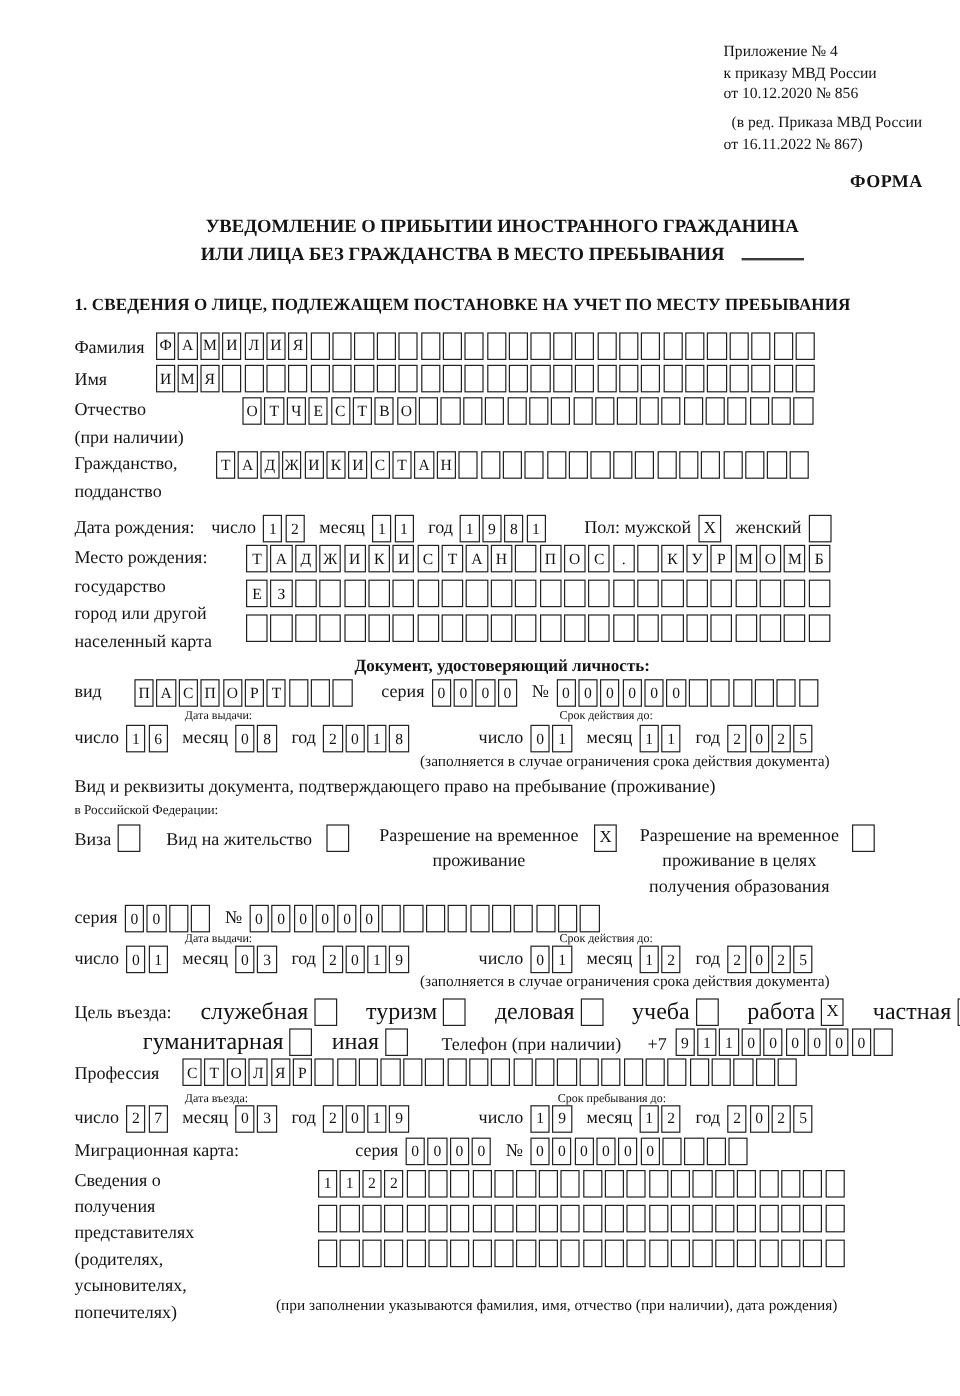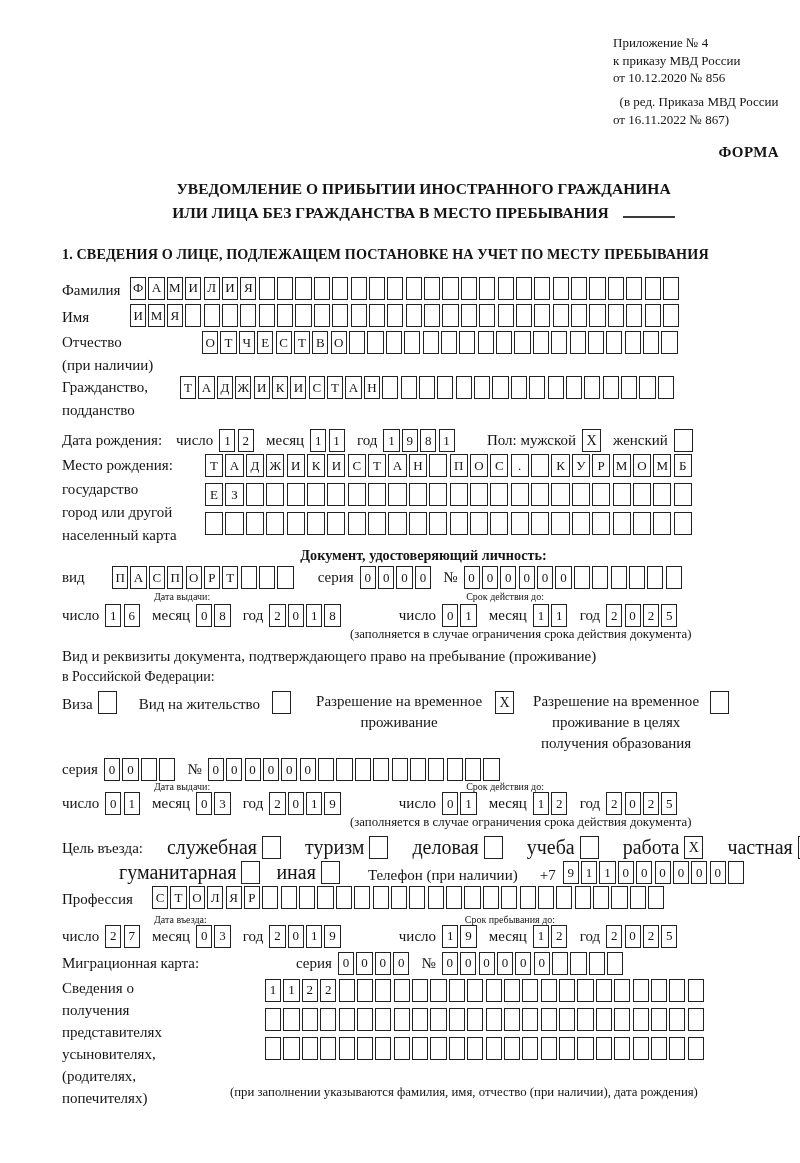--- a/index.html
+++ b/index.html
@@ -1,21 +1,21 @@
 <!DOCTYPE html>
 <html><head>
 <meta charset="utf-8">
 <style>
   * { box-sizing: border-box; }
   html,body { margin:0; padding:0; }
   body {
     width:800px; height:1163px; background:#ffffff; overflow:hidden;
     font-family:"Liberation Serif","DejaVu Serif",serif; color:#141414;
   }
-  .page { padding:34px 15px 0 62px; }
+  .page { padding:34px 25px 0 62px; }
 
   .hdr { width:172px; margin-left:auto; font-size:13px; line-height:1.36; }
   .hdr .ed { margin-top:6px;text-align:center; }
   .forma { text-align:right; font-weight:bold; font-size:15px; margin-top:16px; padding-right:6px; letter-spacing:.4px; }
   .title { text-align:center; font-weight:bold; font-size:15.5px; line-height:1.5; margin-top:16px; }
   .blank { display:inline-block; width:52px; border-bottom:2px solid #3a3a3a; margin-left:14px; }
   .sec { font-weight:bold; font-size:14.2px; margin-top:22px; white-space:nowrap; letter-spacing:.1px; }
 
   .row { display:flex; align-items:flex-start; }
   .lbl { font-size:15px; line-height:1.35; padding-top:3px; flex:0 0 auto; }
@@ -399,21 +399,21 @@
         <span class="cell">2</span>
         <span class="cell">0</span>
         <span class="cell">2</span>
         <span class="cell">5</span>
       </span>
   </div>
 
   <div class="small" style="margin-left:288px">(заполняется в случае ограничения срока действия документа)</div>
 
   <div class="mt6" style="font-size:15px">Вид и реквизиты документа, подтверждающего право на пребывание (проживание)</div>
-  <div class="mt4" style="font-size:14px">в Российской Федерации:</div>
+  <div class="mt4" style="font-size:11px">в Российской Федерации:</div>
 
   <div class="row mt6">
     <span class="lbl">Виза</span>
     <span class="chk" style="margin-left:5px"></span>
     <span class="lbl" style="margin-left:22px">Вид на жительство</span>
     <span class="chk" style="margin-left:12px"></span>
     <span class="lblcol ctr" style="margin-left:22px; width:172px; line-height:1.4">
       <div>Разрешение на временное</div>
       <div>проживание</div>
     </span>
@@ -654,22 +654,22 @@
         <span class="cell"></span>
         <span class="cell"></span>
       </span>
   </div>
 
   <div class="row mt2">
     <div class="lblcol" style="width:203px; line-height:1.47">
       <div>Сведения о</div>
       <div>получения</div>
       <div>представителях</div>
+      <div>(родителях,</div>
       <div>усыновителях,</div>
-      <div>(родителях,</div>
       <div>попечителях)</div>
     </div>
     <div class="stack" style="padding-top:2px">
       <div class="cells">
           <span class="cell">1</span>
           <span class="cell">1</span>
           <span class="cell">2</span>
           <span class="cell">2</span>
           <span class="cell"></span>
           <span class="cell"></span>

